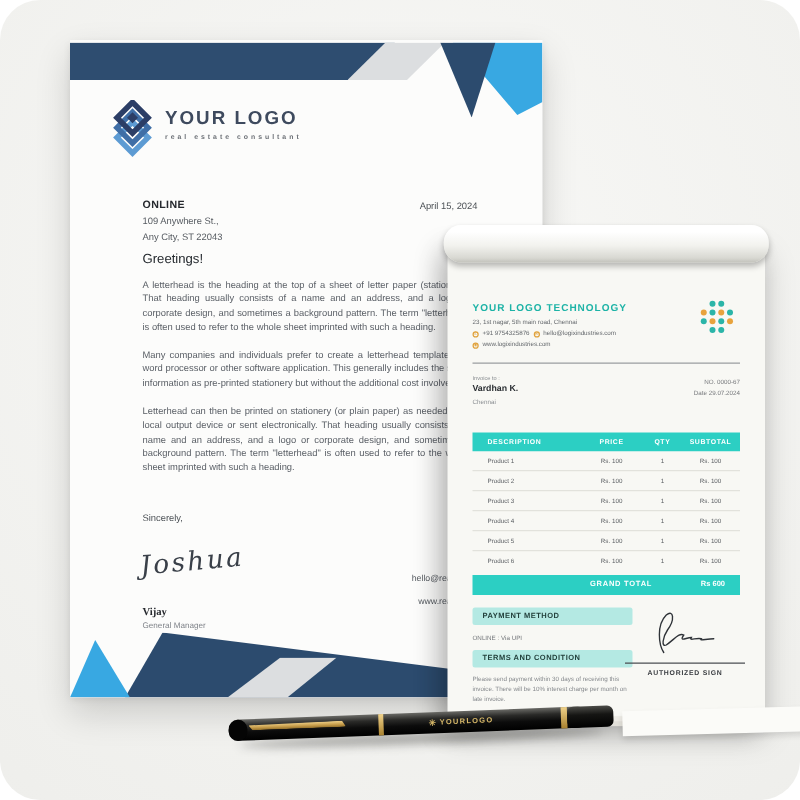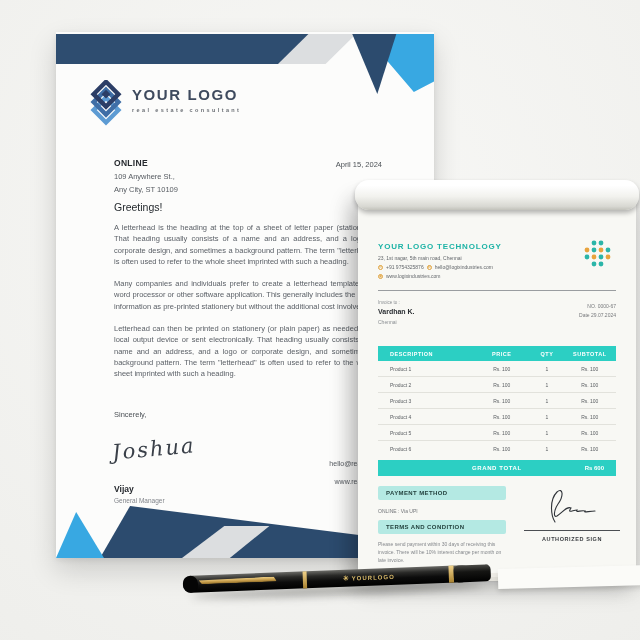--- a/index.html
+++ b/index.html
@@ -1,19 +1,19 @@
 <!DOCTYPE html>
 <html><head>
 <meta charset="utf-8">
 <style>
   * { margin:0; padding:0; box-sizing:border-box; }
   html,body { width:640px; height:640px; }
   body { font-family:"Liberation Sans", sans-serif; overflow:hidden; }
   .scene { position:relative; width:640px; height:640px;
-           background: radial-gradient(130% 130% at 50% 35%, #f8f8f6 0%, #efefec 60%, #e9e9e6 100%); }
+           background: radial-gradient(130% 130% at 50% 35%, #f8f8f6 0%, #efefec 60%, #e9e9e6 100%); border-radius: 32px; }
 
   
   .letterhead { position:absolute; left:56px; top:32px; width:378px; height:526px;
                 background:#fcfcfb; box-shadow: 0 12px 26px rgba(0,0,0,.16), 0 2px 6px rgba(0,0,0,.08); }
   .lh-shape { position:absolute; }
   .lh-topbar   { left:0; top:2px; width:260px; height:30px; background:#2e4d70;
                  clip-path: polygon(0 0, 100% 0, 88% 100%, 0 100%); }
   .lh-topgray  { left:222px; top:2px; width:78px; height:30px; background:#dcdee0;
                  clip-path: polygon(39% 0, 100% 0, 61% 100%, 0 100%); }
   .lh-topcyan  { left:306px; top:2px; width:72px; height:58px; background:#38a8e2;
@@ -37,28 +37,28 @@
   .lh-rec-line { font-size:7.5px; color:#565b61; margin-top:4px; }
   .lh-date { position:absolute; right:52px; top:128px; font-size:7.5px; color:#4c5156; }
 
   .lh-greeting { position:absolute; left:58px; top:169px; font-size:10.5px; font-weight:normal; color:#24292e; }
   .lh-paras { position:absolute; left:58px; top:190px; width:262px; }
   .lh-paras p { font-size:7.5px; line-height:11.3px; color:#5b6067; text-align:justify; margin-bottom:11px; }
 
   .lh-closing { position:absolute; left:58px; top:378px; font-size:7.5px; color:#4c5156; }
   .lh-signature { position:absolute; left:56px; top:405px; font-family:"DejaVu Serif", serif;
                   font-style:italic; font-size:21px; color:#3a4049; transform:rotate(-5deg); letter-spacing:2px; }
-  .lh-sender-name { position:absolute; left:58px; top:452px; font-size:8.5px; font-weight:bold; color:#26292e; }
+  .lh-sender-name { position:absolute; left:58px; top:452px; font-size:8.5px; font-weight:bold; color:#26292e;font-family:Liberation Serif, serif; }
   .lh-sender-title { position:absolute; left:58px; top:465px; font-size:6.5px; color:#80848a; }
 
   .lh-contact { position:absolute; right:24px; top:404px; width:160px; text-align:right; }
   .lh-contact div { font-size:7px; color:#565b61; line-height:18.5px; }
 
   
-  .invoice { position:absolute; left:358px; top:190px; width:278px; height:384px;
+  .invoice { position:absolute; left:358px; top:190px; width:254px; height:384px;
              background:#f8f8f4;
              box-shadow: -8px 10px 20px rgba(0,0,0,.20), 0 14px 24px rgba(0,0,0,.18); }
   .inv-curl { position:absolute; left:-3px; right:-3px; top:-10px; height:30px; border-radius:14px;
               background: linear-gradient(180deg, #ffffff 18%, #f2f2ee 55%, #d8d8d2 88%, #c2c2bb 100%);
               box-shadow: 0 3px 5px rgba(0,0,0,.28); }
   .inv-stack1 { position:absolute; left:3px; right:1px; bottom:-4px; height:5px; background:#edebe5;
                 border-radius:2px; box-shadow:0 2px 3px rgba(0,0,0,.2); }
   .inv-stack2 { position:absolute; left:7px; right:4px; bottom:-7px; height:4px; background:#e2e0d9;
                 border-radius:2px; }
 
@@ -150,21 +150,21 @@
       <path d="M20 11 L25 16 L20 21 L15 16 Z" fill="#2c3e66"></path>
     </svg>
     <div class="lh-titleblock">
       <div class="lh-title">YOUR LOGO</div>
       <div class="lh-tagline">real estate consultant</div>
     </div>
 
     <div class="lh-recipient">
       <div class="lh-rec-name">ONLINE</div>
       <div class="lh-rec-line">109 Anywhere St.,</div>
-      <div class="lh-rec-line">Any City, ST 10109</div>
+      <div class="lh-rec-line">Any City, ST 22043</div>
     </div>
     <div class="lh-date">April 15, 2024</div>
 
     <div class="lh-greeting">Greetings!</div>
 
     <div class="lh-paras">
 
     <p>A letterhead is the heading at the top of a sheet of letter paper (stationery). That heading usually consists of a name and an address, and a logo or corporate design, and sometimes a background pattern. The term "letterhead" is often used to refer to the whole sheet imprinted with such a heading.</p>
         <p>Many companies and individuals prefer to create a letterhead template in a word processor or other software application. This generally includes the same information as pre-printed stationery but without the additional cost involved.</p>
         <p>Letterhead can then be printed on stationery (or plain paper) as needed on a local output device or sent electronically. That heading usually consists of a name and an address, and a logo or corporate design, and sometimes a background pattern. The term "letterhead" is often used to refer to the whole sheet imprinted with such a heading.</p>

